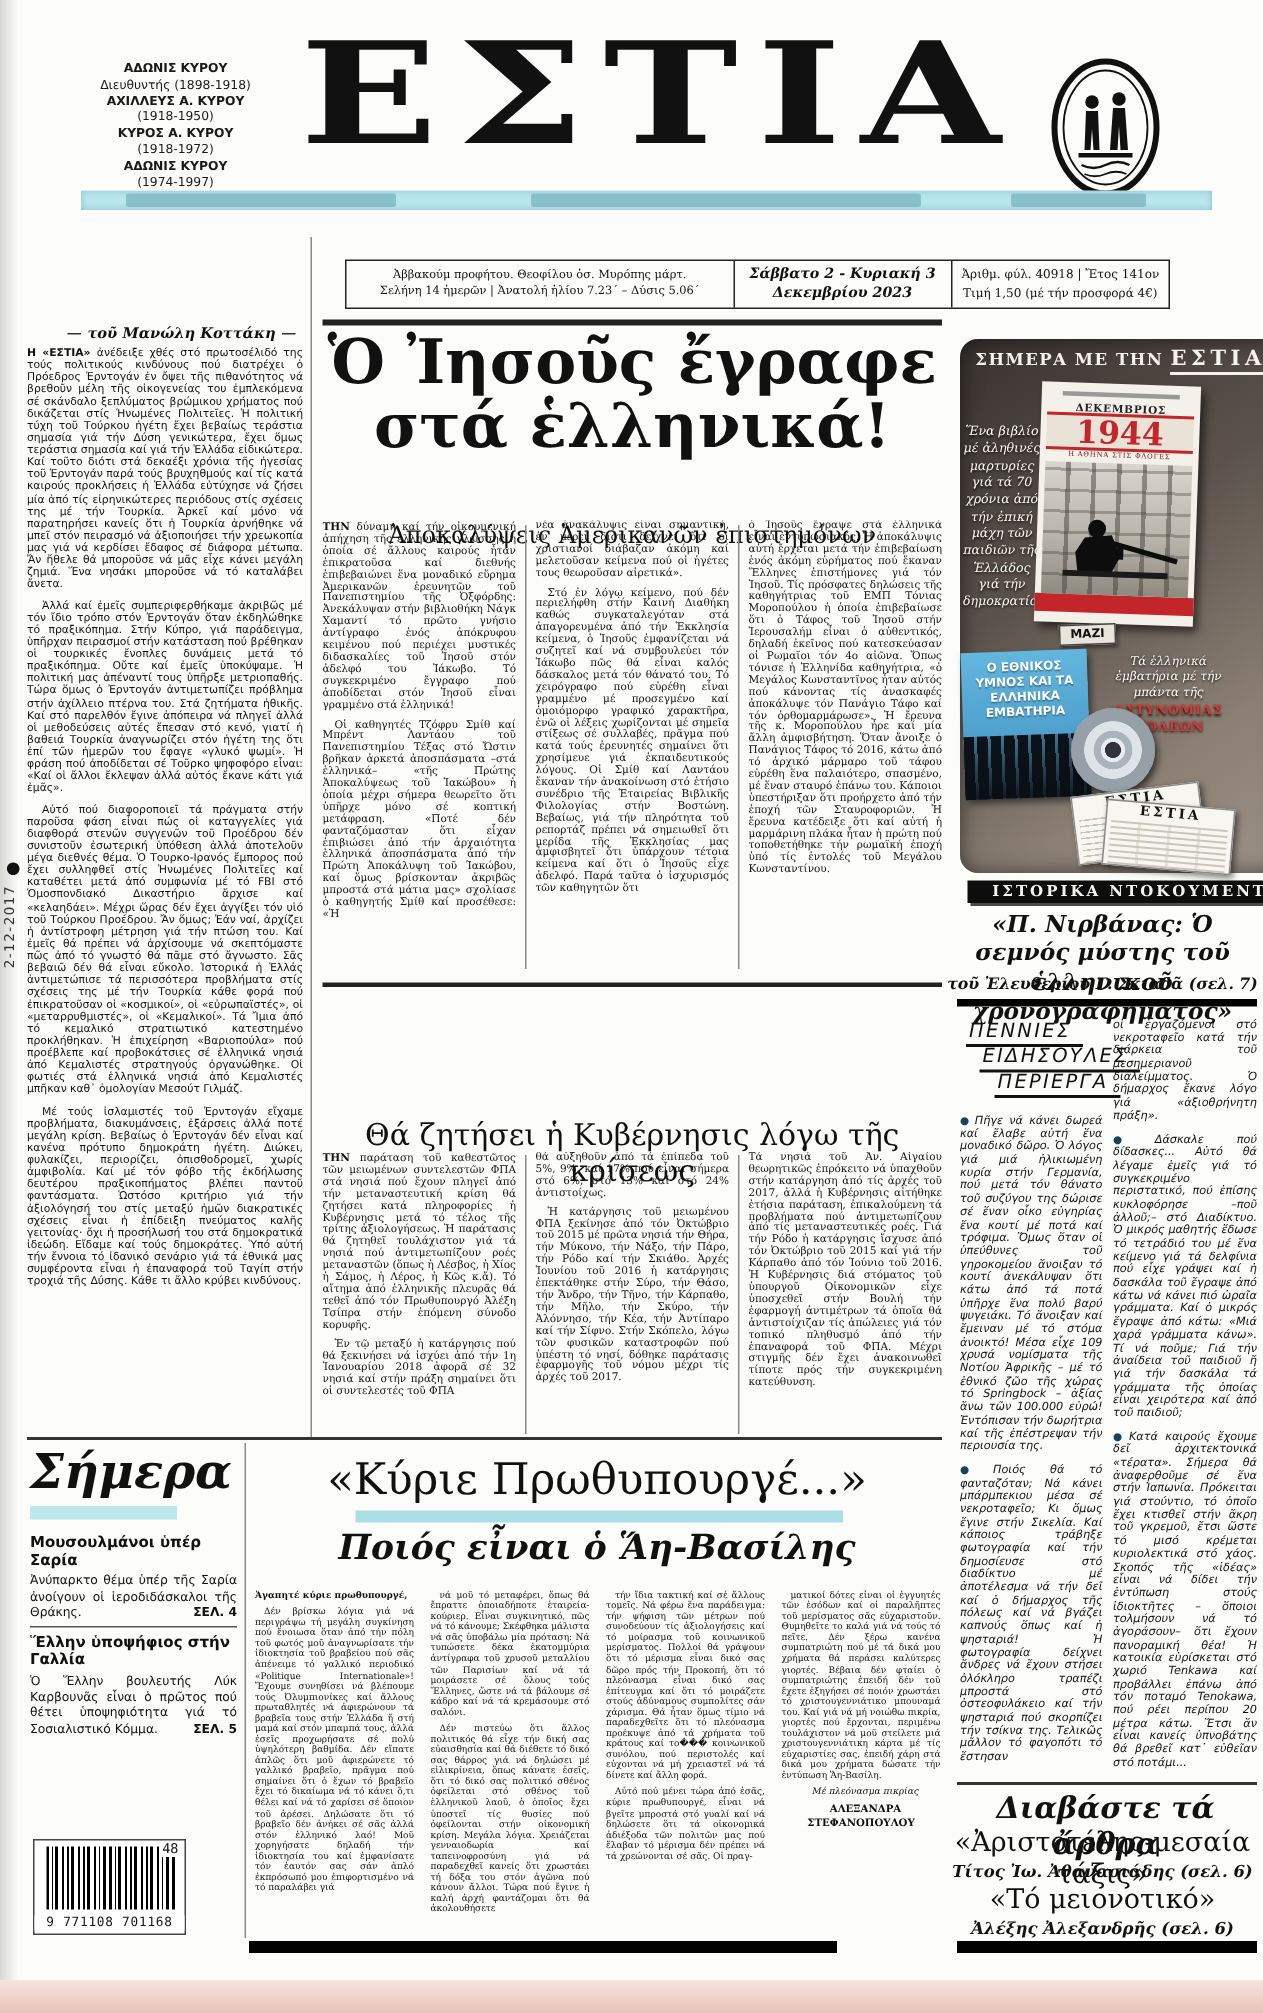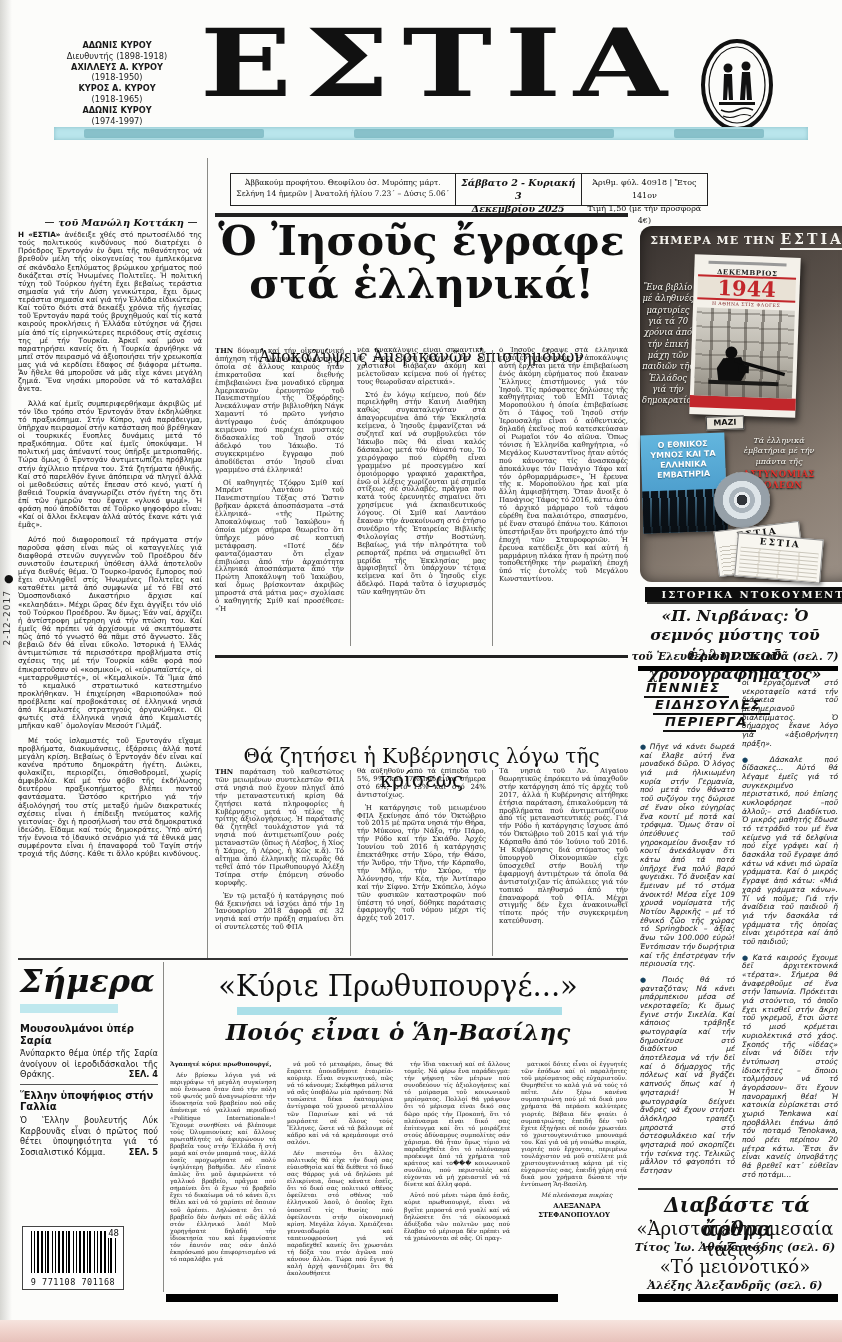--- a/index.html
+++ b/index.html
@@ -24,21 +24,21 @@
   #founders .f-name{font-weight:bold;}
   #mast-title{left:183px;top:14px;width:514px;height:120px;text-align:center;
               font-weight:bold;font-size:94px;line-height:1.05;letter-spacing:10px;
               transform:scaleX(1.28);transform-origin:center;}
   #emblem{left:699px;top:38px;}
   #mast-strip{left:54px;top:127px;width:754px;height:13px;background:#b9e5ec;
               box-shadow:inset 0 0 4px rgba(50,120,135,.35);}
   #mast-strip .ghost{position:absolute;top:2px;height:9px;background:rgba(46,125,140,.35);border-radius:2px;}
   #tagline{left:230px;top:151px;width:478px;text-align:center;font-weight:bold;
            font-size:15.5px;letter-spacing:.5px;}
-  #infobar{left:230px;top:173px;width:478px;height:33px;display:flex;border:1px solid #222;box-sizing:border-box;}
+  #infobar{left:230px;top:173px;width:550px;height:33px;display:flex;border:1px solid #222;box-sizing:border-box;}
   #infobar .cell{box-sizing:border-box;padding:3px 4px 0 4px;text-align:center;font-size:7.6px;line-height:1.5;}
   #infobar .c1{width:47%;}
   #infobar .c2{width:26.5%;border-left:1px solid #222;font-size:9.5px;font-weight:bold;font-style:italic;line-height:1.35;}
   #infobar .c3{width:26.5%;border-left:1px solid #222;font-size:8px;line-height:1.6;}
 
   
   #edit-head{left:53px;top:161px;width:136px;height:51px;border:1.5px solid #222;box-sizing:border-box;
              text-align:center;font-weight:bold;font-size:16.5px;line-height:1.2;padding-top:4px;}
   #edit-byline{left:45px;top:217px;width:152px;display:flex;align-items:center;gap:4px;}
   #edit-byline .dash{flex:1;height:1px;background:#333;}
@@ -164,21 +164,21 @@
   
   #hist-banner{left:645px;top:587px;width:226px;height:15px;background:#0d0d0d;color:#f5f5f0;
       text-align:center;font-weight:bold;font-size:10px;letter-spacing:2px;line-height:15px;
       box-shadow:2px 2px 0 #4a4a46;}
   #hist-quote{left:630px;top:606px;width:210px;text-align:center;font-weight:bold;font-style:italic;
       font-size:15.5px;line-height:1.25;}
   #hist-byline{left:630px;top:650px;width:210px;text-align:center;font-style:italic;font-weight:bold;font-size:10.5px;}
   #penn-toprule{left:638px;top:666px;width:200px;height:5px;background:#000;}
 
   
-  .penn-h{font-family:"DejaVu Sans",sans-serif;font-style:italic;font-weight:bold;font-size:13px;
+  .penn-h{font-family:"DejaVu Sans",sans-serif;font-style:italic;font-weight:normal;font-size:13px;
           letter-spacing:1.5px;border-bottom:2px solid #111;padding:0 8px 1px 2px;text-align:center;}
   #penn-h1{left:644px;top:680px;}
   #penn-h2{left:653px;top:697px;}
   #penn-h3{left:663px;top:714px;}
   .penn-col{font-family:"DejaVu Sans",sans-serif;font-style:italic;font-size:7.5px;line-height:1.16;}
   .penn-col p{margin:0 0 7px 0;}
   .pbul{font-style:normal;color:#17425f;font-size:7px;margin-right:2px;}
   #penn-c1{left:640px;top:743px;width:95px;height:441px;}
   #penn-c2{left:742px;top:679px;width:96px;height:505px;}
 
@@ -201,21 +201,21 @@
 
   <div class="abs" id="vdate-bullet">●</div>
   <div class="abs" id="vdate">2-12-2017</div>
 
   <div class="abs" id="founders">
     <span class="f-name">ΑΔΩΝΙΣ ΚΥΡΟΥ</span><br>
     <span>Διευθυντής (1898-1918)</span><br>
     <span class="f-name">ΑΧΙΛΛΕΥΣ Α. ΚΥΡΟΥ</span><br>
     <span>(1918-1950)</span><br>
     <span class="f-name">ΚΥΡΟΣ Α. ΚΥΡΟΥ</span><br>
-    <span>(1918-1965)</span><br>
+    <span>(1918-1972)</span><br>
     <span class="f-name">ΑΔΩΝΙΣ ΚΥΡΟΥ</span><br>
     <span>(1974-1997)</span>
   </div>
 
   <div class="abs" id="mast-title">ΕΣΤΙΑ</div>
 
   <div class="abs" id="emblem">
     <svg width="76" height="94" viewBox="0 0 76 94">
       <ellipse cx="38" cy="47" rx="34" ry="44" fill="none" stroke="#111" stroke-width="4"></ellipse>
       <ellipse cx="38" cy="47" rx="28" ry="38" fill="none" stroke="#111" stroke-width="1.2"></ellipse>
@@ -236,21 +236,21 @@
   </div>
 
 
   <div class="abs" id="infobar">
     <div class="cell c1">
       <span>Ἀββακούμ προφήτου. Θεοφίλου ὁσ. Μυρόπης μάρτ.</span><br>
       <span>Σελήνη 14 ἡμερῶν | Ἀνατολή ἡλίου 7.23΄ – Δύσις 5.06΄</span>
     </div>
     <div class="cell c2">
       <span>Σάββατο 2 - Κυριακή 3</span><br>
-      <span>Δεκεμβρίου 2025</span>
+      <span>Δεκεμβρίου 2023</span>
     </div>
     <div class="cell c3">
       <span>Ἀριθμ. φύλ. 40918 | Ἔτος 141ον</span><br>
       <span>Τιμή 1,50 (μέ τήν προσφορά 4€)</span>
     </div>
   </div>
 
   <div class="abs" id="edit-byline">
     <span class="dash"></span>
     <span class="by">τοῦ Μανώλη Κοττάκη</span>

